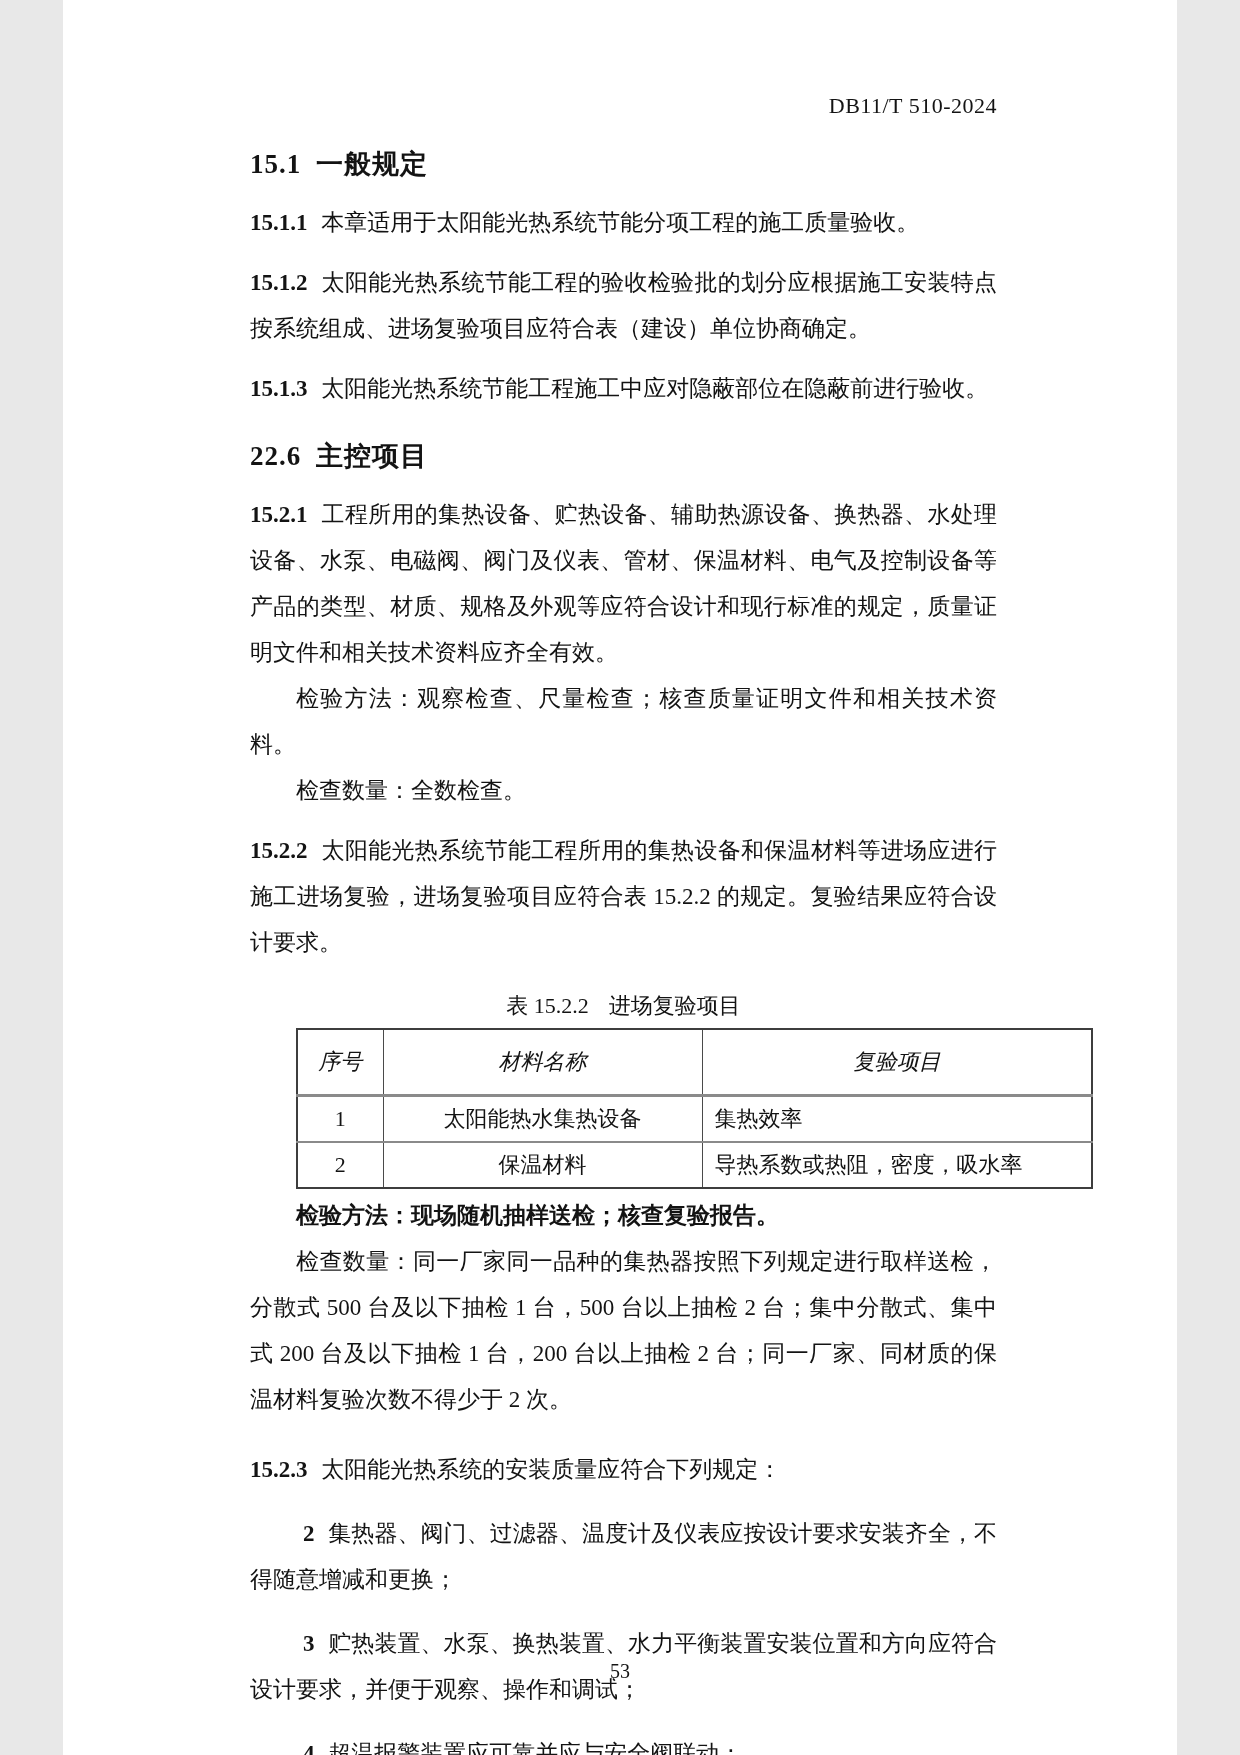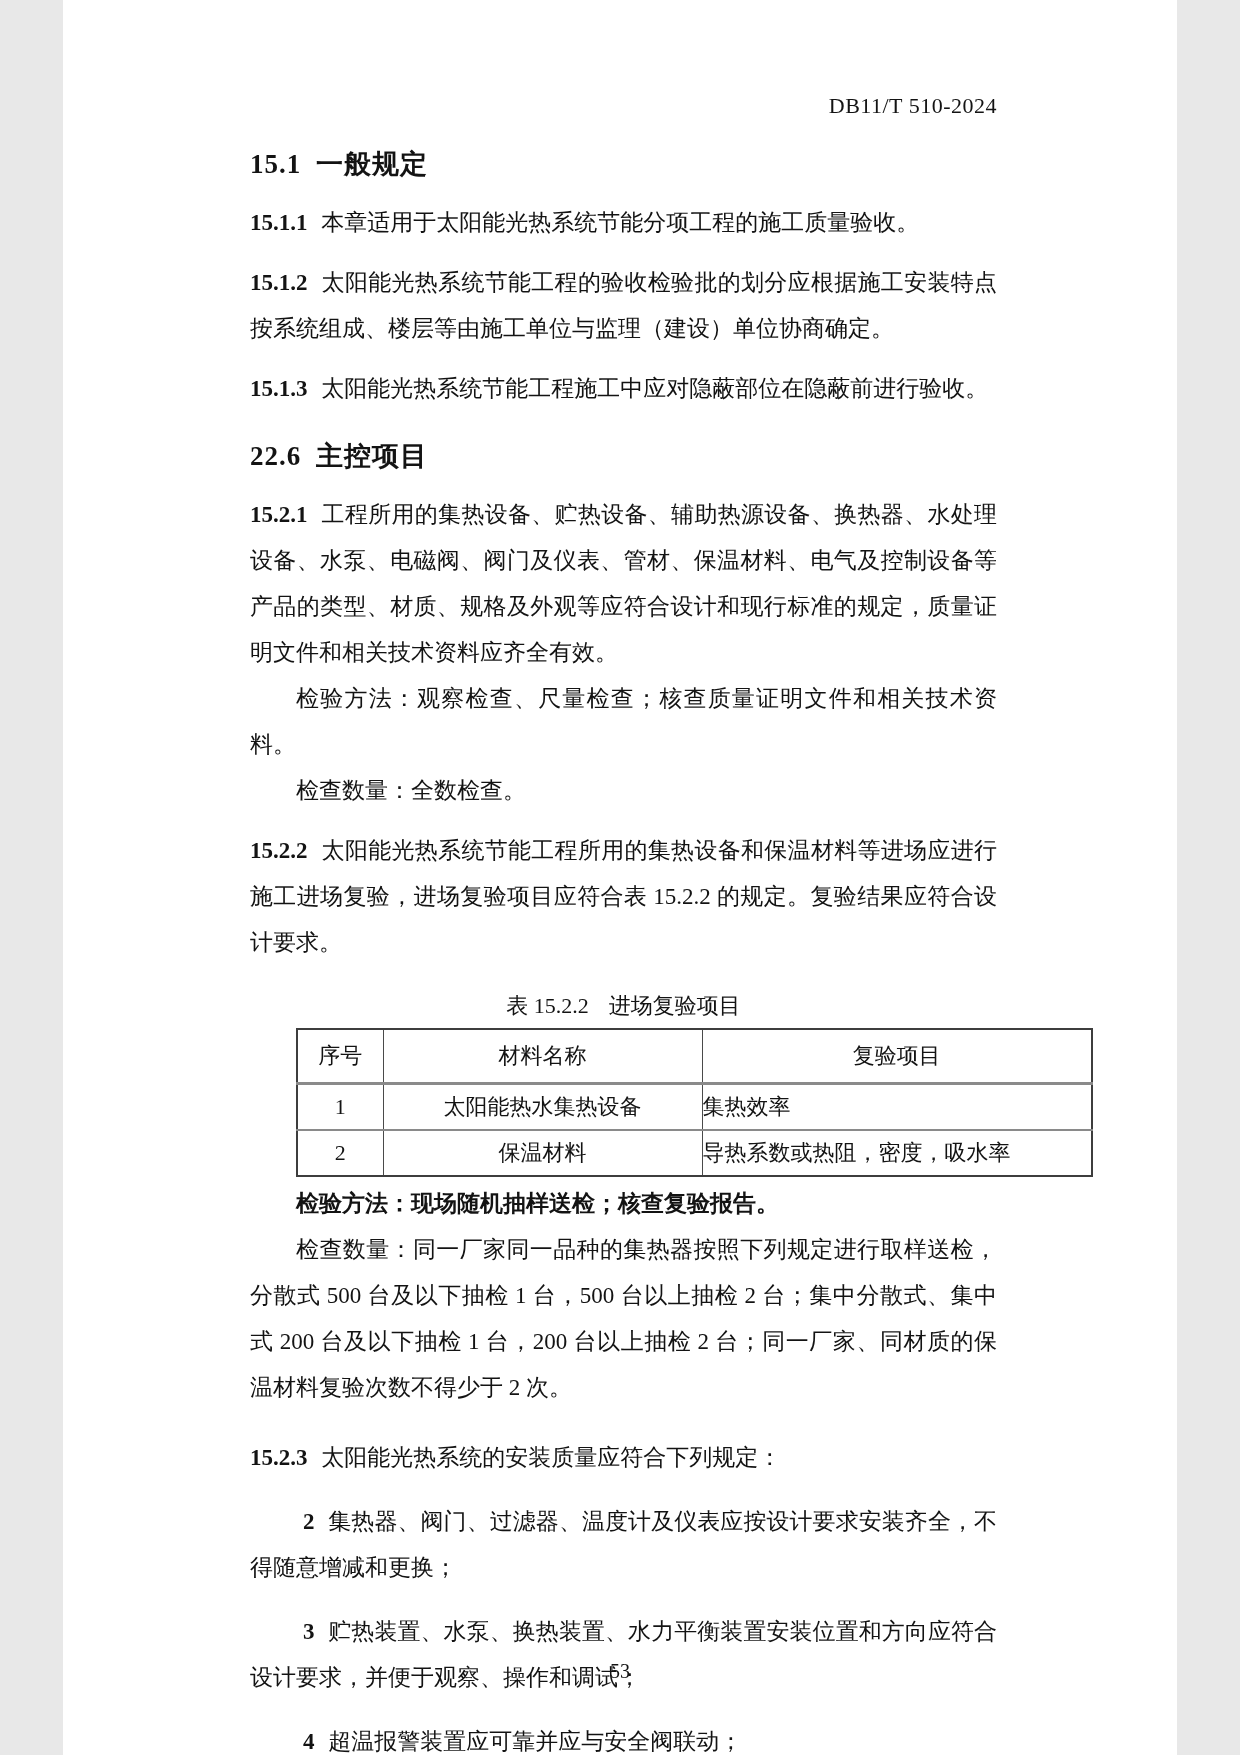--- a/index.html
+++ b/index.html
@@ -58,25 +58,25 @@
   table.review-table col.c1{width:86px;}
   table.review-table col.c2{width:319px;}
   table.review-table col.c3{width:390px;}
   .review-table th,.review-table td{
     border:1px solid #4a4a4a;
     font-weight:normal;
     text-align:center;
     padding:8px 6px;
     line-height:28px;
   }
-  .review-table th{padding:12px 6px;}
+  .review-table th{padding:18px 6px;font-style:italic;}
   .review-table{border:2px solid #3d3d3d;}
   .review-table thead th{border-bottom:3px solid #8a8a8a;}
   .review-table tbody tr + tr td{border-top:2px solid #8a8a8a;}
-  .review-table td.proj{text-align:left;padding-left:0;}
+  .review-table td.proj{text-align:left;padding-left:12px;}
   .page-number{
     position:absolute;
     left:0;right:0;bottom:72px;
     text-align:center;
     font-size:20px;
   }
 </style>
 </head>
 <body>
 
@@ -89,21 +89,21 @@
 
   <div class="section-heading">
     <span class="h-num">15.1</span><span>一般规定</span>
   </div>
 
   <p class="clause">
     <span class="clause-num">15.1.1</span><span>本章适用于太阳能光热系统节能分项工程的施工质量验收。</span>
   </p>
 
   <p class="clause">
-    <span class="clause-num">15.1.2</span><span>太阳能光热系统节能工程的验收检验批的划分应根据施工安装特点按系统组成、楼层等由施工单位与监理（建设）单位协商确定。</span>
+    <span class="clause-num">15.1.2</span><span>太阳能光热系统节能工程的验收检验批的划分应根据施工安装特点按系统组成、进场复验项目应符合表（建设）单位协商确定。</span>
   </p>
 
   <p class="clause">
     <span class="clause-num">15.1.3</span><span>太阳能光热系统节能工程施工中应对隐蔽部位在隐蔽前进行验收。</span>
   </p>
 
   <div class="section-heading">
     <span class="h-num">22.6</span><span>主控项目</span>
   </div>
 

